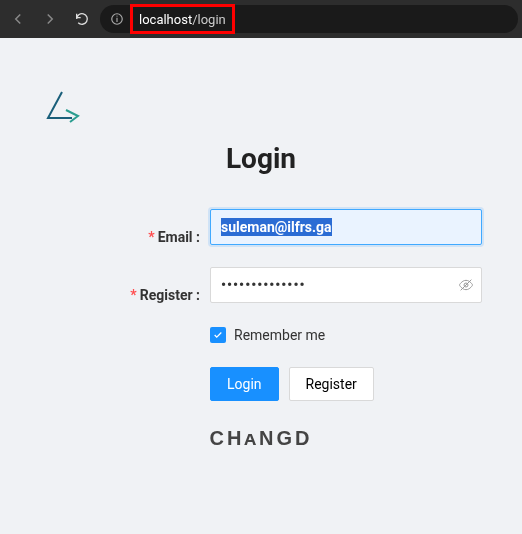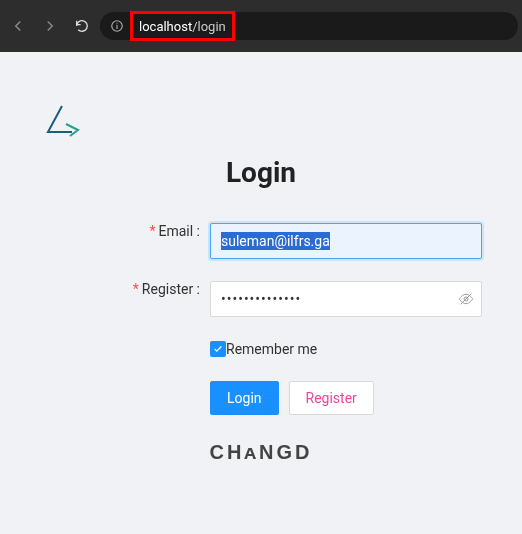--- a/index.html
+++ b/index.html
@@ -1,41 +1,41 @@
 <!DOCTYPE html>
 <html><head>
 <meta charset="utf-8">
 <style>
   * { box-sizing: border-box; margin: 0; padding: 0; }
   body { font-family: -apple-system, BlinkMacSystemFont, "Segoe UI", Roboto, Arial, sans-serif; background: #f0f2f5; width: 522px; height: 534px; overflow: hidden; }
-  .browser-bar { background: #2d2d2d; height: 52px; display: flex; align-items: center; padding: 0 4px; gap: 4px; }
+  .browser-bar { background: #2d2d2d; height: 38px; display: flex; align-items: center; padding: 0 4px; gap: 4px; }
   .nav-btn { width: 28px; height: 28px; display: flex; align-items: center; justify-content: center; color: #888; border-radius: 50%; }
   .nav-btn.active { color: #ddd; }
   .url-bar { flex: 1; background: #1a1a1a; height: 28px; border-radius: 14px; display: flex; align-items: center; padding: 0 10px; color: #ccc; font-size: 13px; gap: 8px; }
   .url-text { color: #ccc; }
   .url-text .host { color: #fff; }
   .highlight-box { border: 3px solid #ff0000; padding: 0 6px; height: 30px; display: flex; align-items: center; margin-left: -2px; }
   .page { padding: 20px 40px 0; text-align: center; }
   .logo-wrap { margin: 30px auto 10px; }
   .title { font-size: 28px; font-weight: 700; color: #222; margin: 14px 0 34px; }
-  .form-row { display: flex; align-items: flex-start; margin-bottom: 22px; }
+  .form-row { display: flex; align-items: flex-end; margin-bottom: 22px; font-weight: bold; }
   .label { width: 170px; text-align: right; padding-right: 10px; font-size: 14px; color: #333; }
   .req { color: #ff4d4f; margin-right: 3px; }
   .field-wrap { flex: 1; position: relative; display: flex; }
   .input { flex: 1; height: 36px; border: 1px solid #d9d9d9; border-radius: 2px; padding: 11px 10px; font-size: 14px; color: #333; background: #fff; }
   .input.focus { border: 1px solid #40a9ff; box-shadow: 0 0 0 2px rgba(24,144,255,0.15); background: #eaf3ff; }
   .input.focus .seltext { background: #2b6cd4; color: #fff; padding: 1px 0; }
   .input-inner { display: flex; align-items: center; height: 100%; }
   .pw-dots { letter-spacing: 1px; font-size: 14px; color: #333; }
   .eye { position: absolute; right: 8px; top: 50%; transform: translateY(-50%); color: #999; }
-  .check-row { display: flex; align-items: flex-start; margin: 24px 0 24px 170px; }
+  .check-row { display: flex; align-items: flex-start; margin: 24px 0 24px 170px; gap: 8px; }
   .checkbox { width: 16px; height: 16px; background: #1890ff; border-radius: 2px; display: flex; align-items: center; justify-content: center; }
   .check-label { font-size: 14px; color: #333; }
   .btn-row { display: flex; gap: 10px; margin-left: 170px; }
-  .btn { height: 34px; padding: 0 16px; border-radius: 2px; font-size: 14px; display: flex; align-items: center; justify-content: center; border: 1px solid #d9d9d9; background: #fff; color: #ec4899; }
+  .btn { height: 34px; padding: 0 16px; border-radius: 2px; font-size: 14px; display: flex; align-items: center; justify-content: center; border: 1px solid #d9d9d9; background: #fff; color: #000000; }
   .btn.primary { background: #1890ff; color: #fff; border-color: #1890ff; }
   .brand { margin: 26px 0 32px; font-size: 20px; font-weight: 600; letter-spacing: 3px; color: #444; font-family: Arial, sans-serif; }
   .pw-reset { color: #1890ff; font-size: 14px; }
   svg { display: block; }
 </style>
 </head>
 <body>
 
 <div class="browser-bar">
   <div class="nav-btn">

